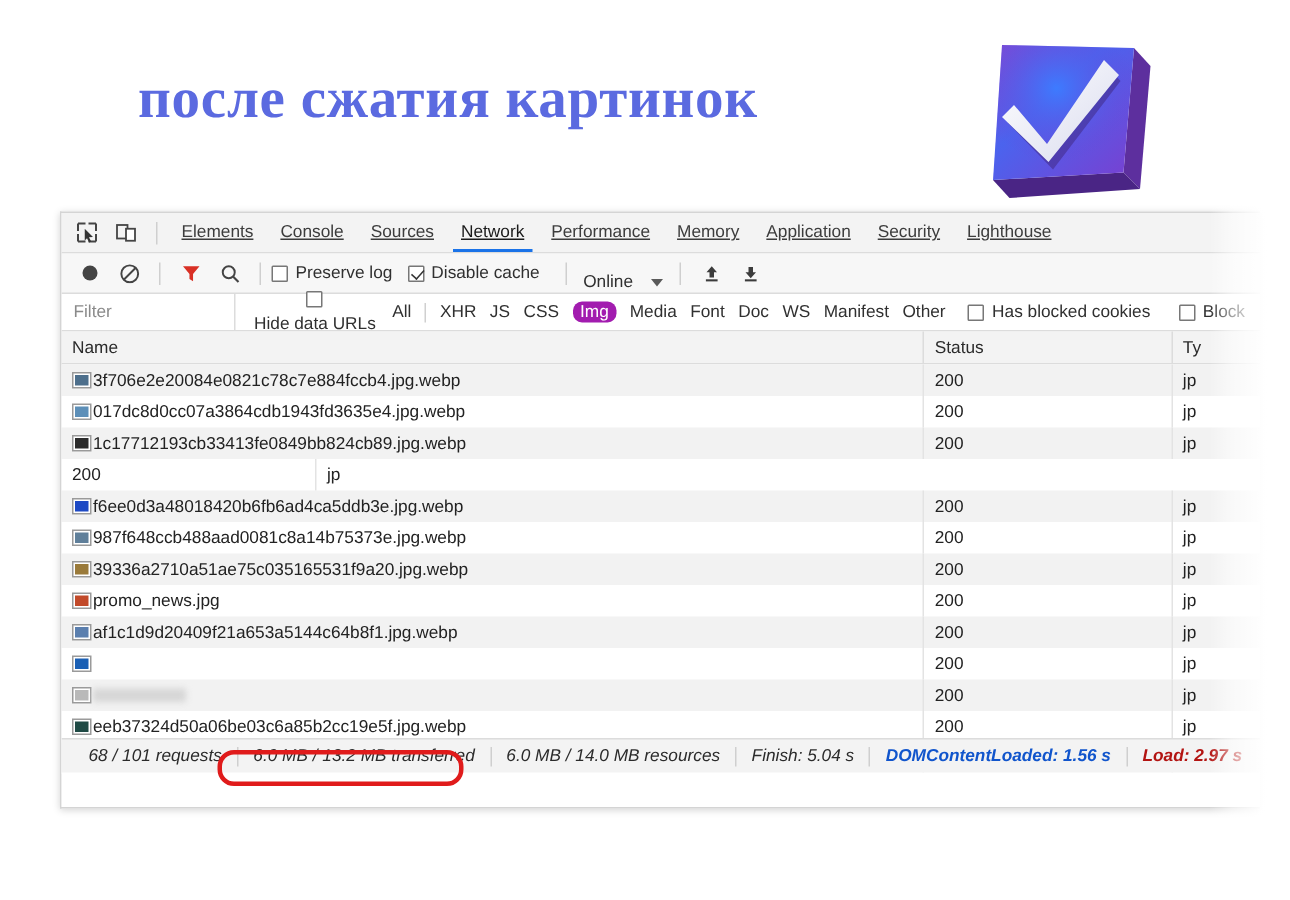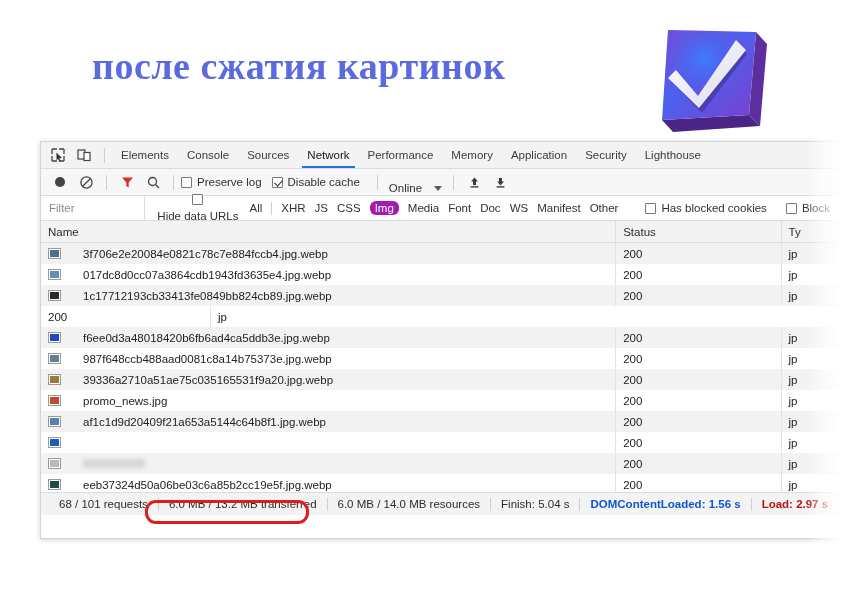--- a/index.html
+++ b/index.html
@@ -73,20 +73,21 @@
   }
   .vsep { width: 1px; height: 15px; background: #cfcfcf; margin: 0 7px; }
   .tab {
     padding: 0 9px;
     height: 26px;
     line-height: 27px;
     font-size: 11.5px;
     color: #3c3c3c;
     white-space: nowrap;
     position: relative;
+    text-decoration: underline;
   }
   .tab.active { color: #1a1a1a; }
   .tab.active::after {
     content: "";
     position: absolute;
     left: 4px; right: 4px; bottom: 0;
     height: 2px; background: #1a73e8;
   }
 
   
@@ -185,21 +186,21 @@
     display: flex;
     height: 21px;
     align-items: center;
     font-size: 11.5px;
     color: #222;
   }
   .row:nth-child(odd) { background: #f2f2f2; }
   .row:nth-child(even) { background: #ffffff; }
   .c-name {
     width: 592px;
-    display: flex; align-items: center; gap: 22px;
+    display: flex; align-items: center; gap: 1px;
     padding-left: 7px;
     border-right: 1px solid #e3e3e3;
     height: 21px;
     overflow: hidden; white-space: nowrap;
   }
   .c-status {
     width: 170px; height: 21px;
     display: flex; align-items: center;
     padding-left: 7px;
     border-right: 1px solid #e3e3e3;
@@ -234,20 +235,21 @@
   .footer {
     position: absolute;
     left: 0; bottom: 23px;
     width: 800px; height: 23px;
     display: flex; align-items: center;
     background: #f3f3f3;
     border-top: 1px solid #dcdcdc;
     font-size: 11.5px;
     color: #2b2b2b;
     padding-left: 8px;
+    font-style: italic;
   }
   .fitem { padding: 0 10px; white-space: nowrap; }
   .fdiv { width: 1px; height: 13px; background: #cfcfcf; }
   .blue { color: #1155cc; font-weight: bold; }
   .red { color: #b31412; font-weight: bold; }
   .blank {
     position: absolute;
     left: 0; bottom: 0; width: 800px; height: 23px;
     background: #fff;
   }
@@ -388,21 +390,21 @@
         <span class="ftype">XHR</span>
         <span class="ftype">JS</span>
         <span class="ftype">CSS</span>
         <span class="ftype sel">Img</span>
         <span class="ftype">Media</span>
         <span class="ftype">Font</span>
         <span class="ftype">Doc</span>
         <span class="ftype">WS</span>
         <span class="ftype">Manifest</span>
         <span class="ftype">Other</span>
-        <label class="cblabel" style="margin-left:18px;">
+        <label class="cblabel" style="margin-left:6px;">
           <span class="cb"></span>
           <span>Has blocked cookies</span>
         </label>
         <label class="cblabel">
           <span class="cb"></span>
           <span>Block</span>
         </label>
       </div>
     </div>
 

